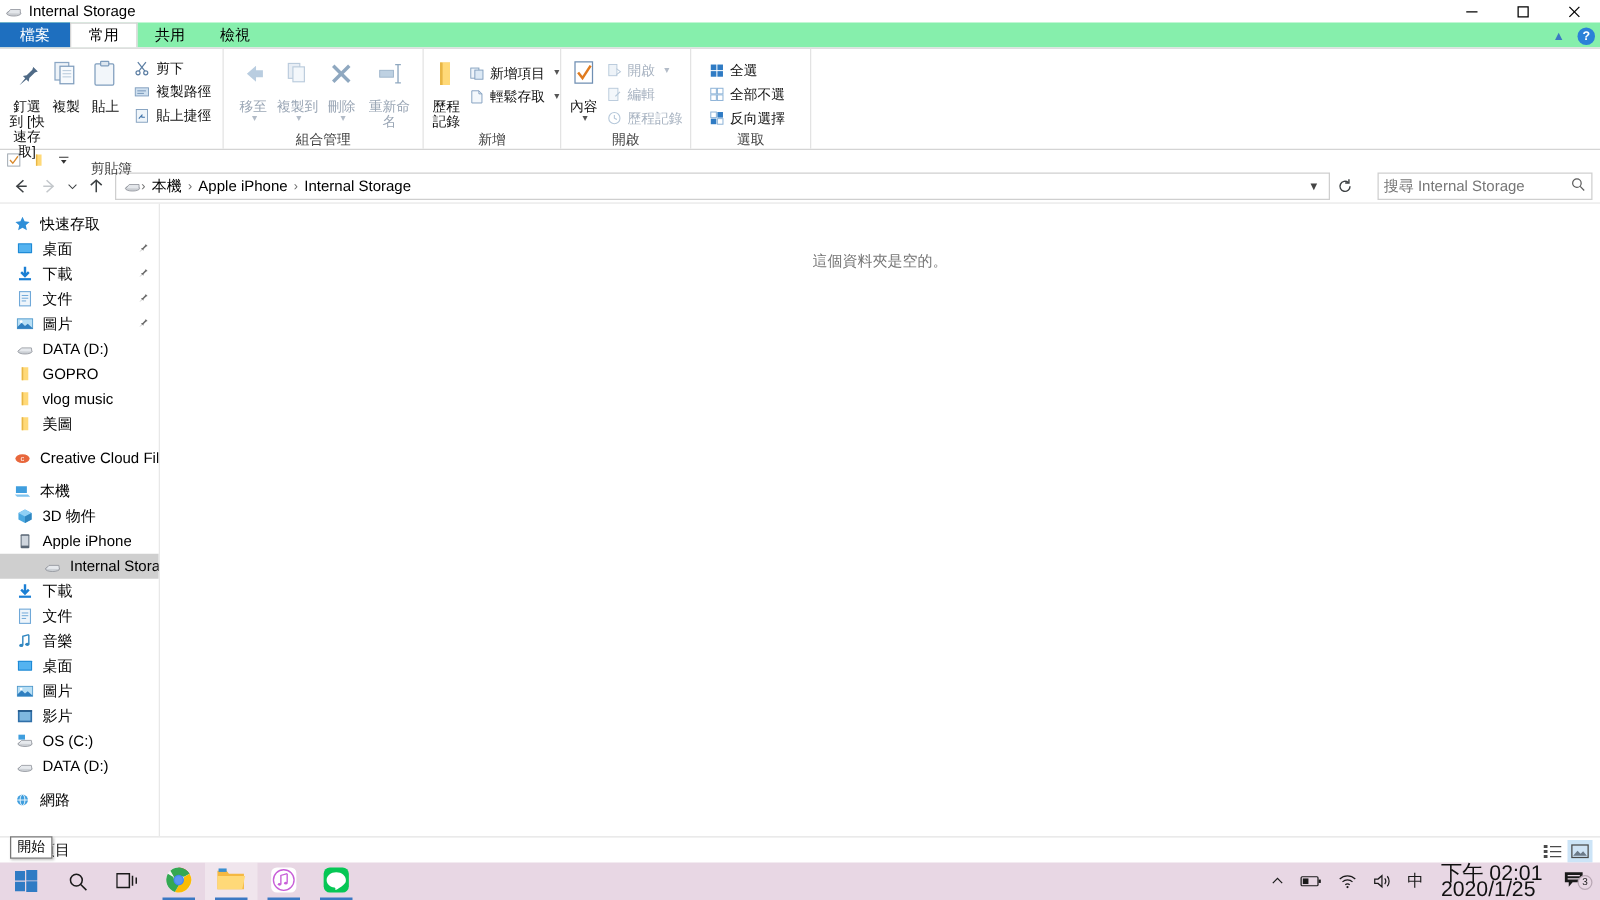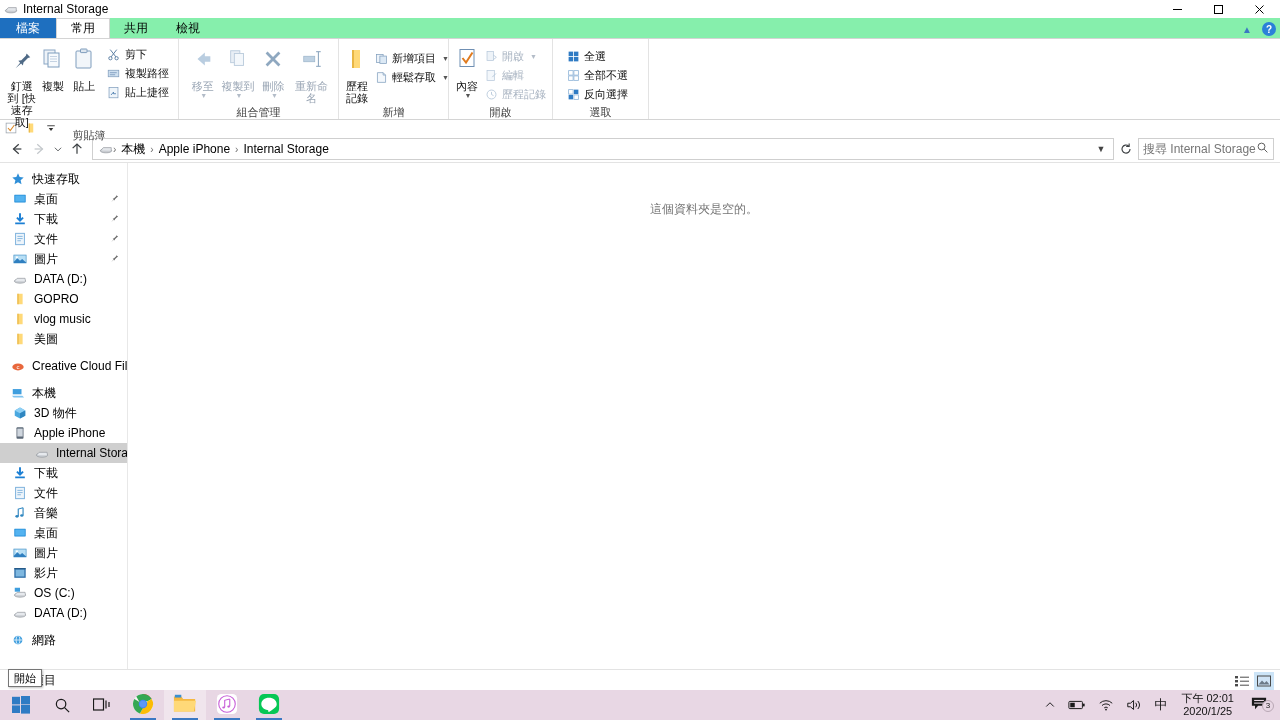--- a/index.html
+++ b/index.html
@@ -78,22 +78,22 @@
   .addrbox {
     flex: 1; height: 22px; border: 1px solid #cfcfcf; background: #fff;
     display: flex; align-items: center; padding: 0 4px; margin-left: 4px; min-width: 0;
   }
   .crumbs { flex: 1; display: flex; align-items: center; gap: 0; overflow: hidden; }
   .crumb { font-size: 12px; padding: 0 5px; white-space: nowrap; }
   .crumb-sep { color: #6d6d6d; font-size: 10px; }
   .addr-dd { width: 16px; text-align:center; color: #444; font-size: 9px; }
   .refreshbtn { width: 24px; height: 22px; display:flex; align-items:center; justify-content:center; color:#3c4043; }
   .searchbox {
-    width: 136px; height: 22px; border: 1px solid #cfcfcf; background: #fff;
-    display: flex; align-items: center; padding: 0 4px; margin-left: 0;
+    width: 172px; height: 22px; border: 1px solid #cfcfcf; background: #fff;
+    display: flex; align-items: center; padding: 0 4px; margin-left: 14px;
   }
   .searchbox .ph { flex: 1; font-size: 12px; color: #767676; white-space: nowrap; overflow: hidden; }
 
   
   .main { display: flex; height: 507px; border-top: 1px solid #e3e3e3; }
   .nav {
     width: 128px; background: #fff; border-right: 1px solid #e8e8e8;
     padding-top: 6px; overflow: hidden; position: relative;
   }
   .nav-item {
@@ -143,21 +143,21 @@
   }
   .tb-btn.start { width: 42px; }
   .tb-app { width: 42px; }
   .tb-app.running::after {
     content: ""; position: absolute; bottom: 0; left: 8px; right: 8px;
     height: 2px; background: #3b78c3;
   }
   .tb-app.active { background: rgba(255,255,255,0.35); }
   .tray { margin-left: auto; display: flex; align-items: center; height: 30px; padding-right: 4px; gap: 0; }
   .tray-item { padding: 0 6px; display: flex; align-items: center; justify-content: center; height: 30px; color: #1a1a1a; }
-  .clock { text-align: center; font-size: 11px; line-height: 13px; padding: 0 8px; color: #111; }
+  .clock { font-size: 17px; line-height: 13px; padding: 0 8px; color: #111; }
   .tray-notif { position: relative; padding: 0 8px; display:flex; align-items:center; }
   .notif-badge {
     position: absolute; right: 2px; bottom: 3px; width: 12px; height: 12px;
     border-radius: 50%; background: #e8d7e4; color: #222; font-size: 8px;
     display: flex; align-items: center; justify-content: center; border: 1px solid #b9a8b5;
   }
 </style>
 </head>
 <body>
 

